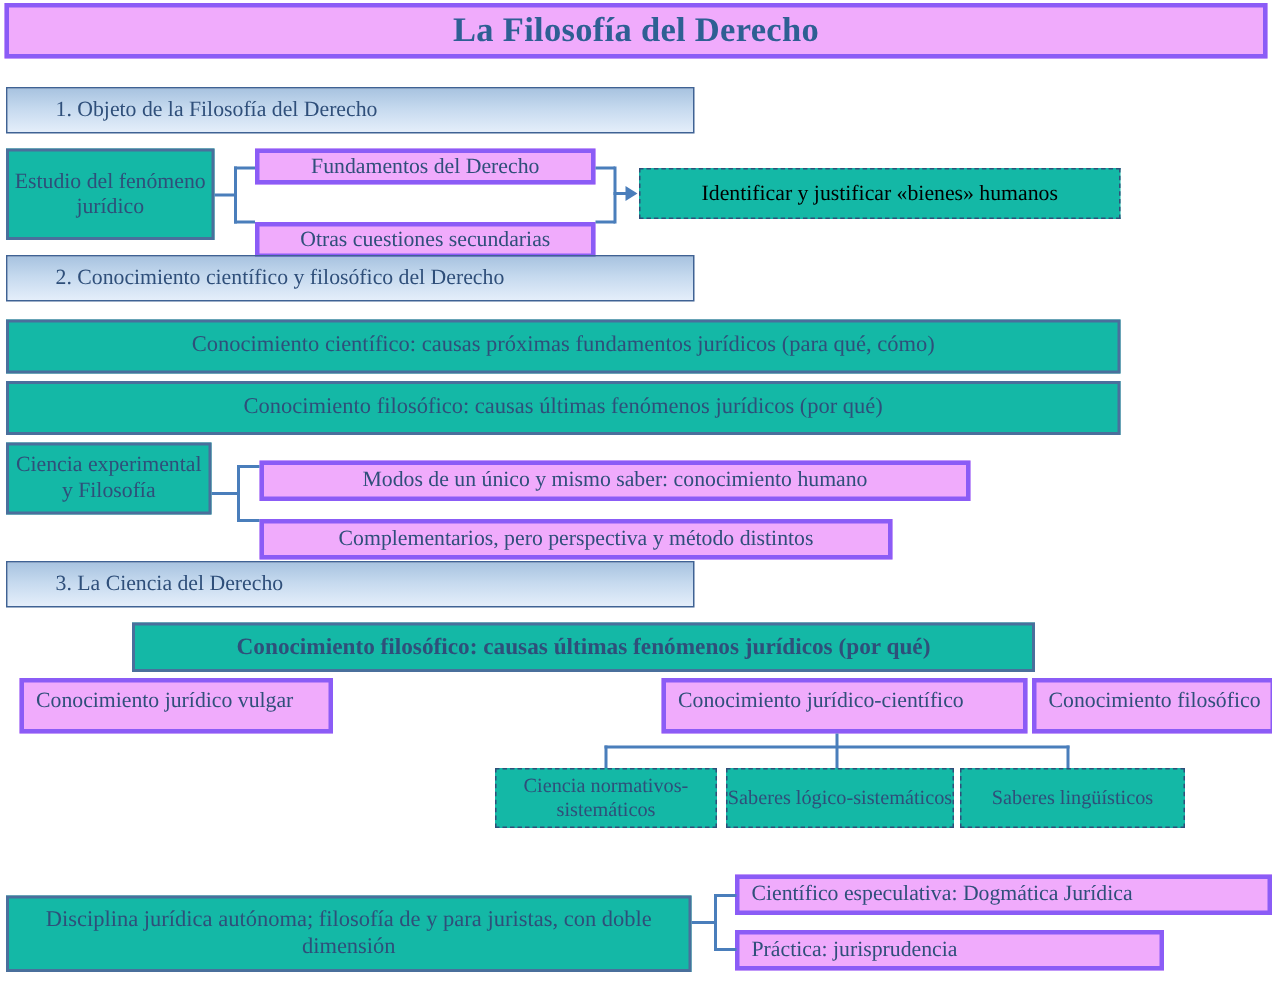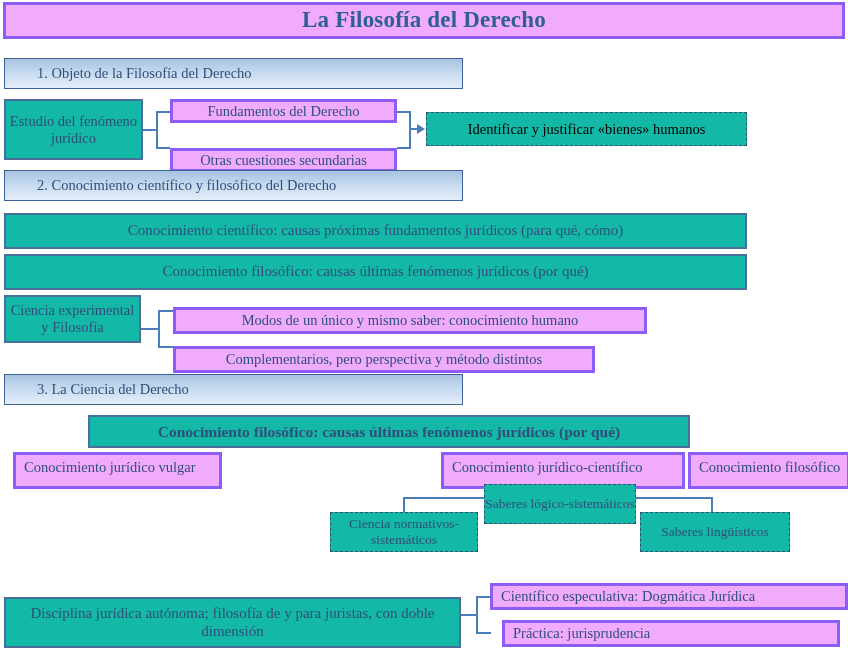--- a/index.html
+++ b/index.html
@@ -144,29 +144,29 @@
 
   <div class="box box-white t-node t-left" style="left:688px; top:452px; width:162px; height:37px;">Conocimiento filosófico</div>
 
   <div class="line line-v" style="left:557px; top:489px; width:2px; height:23px;"></div>
   <div class="line line-h" style="left:403px; top:497px; width:310px; height:2px;"></div>
   <div class="line line-v" style="left:403px; top:497px; width:2px; height:15px;"></div>
   <div class="line line-v" style="left:711px; top:497px; width:2px; height:15px;"></div>
 
   <div class="box box-dashed t-small" style="left:330px; top:512px; width:148px; height:40px;">Ciencia normativos-sistemáticos</div>
 
-  <div class="box box-dashed t-small" style="left:484px; top:484px; width:152px; height:40px;">Saberes lógico-sistemáticos</div>
+  <div class="box box-dashed t-small" style="left:484px; top:512px; width:152px; height:40px;">Saberes lógico-sistemáticos</div>
 
   <div class="box box-dashed t-small" style="left:640px; top:512px; width:150px; height:40px;">Saberes lingüísticos</div>
 
 
   <div class="box box-grey t-wide" style="left:4px; top:597px; width:457px; height:51px; padding:0 14px;">Disciplina jurídica autónoma; filosofía de y para juristas, con doble dimensión</div>
 
   <div class="box box-white t-node t-left" style="left:490px; top:583px; width:358px; height:27px; align-items:center; padding-top:0;">Científico especulativa: Dogmática Jurídica</div>
 
-  <div class="box box-white t-node t-left" style="left:490px; top:620px; width:338px; height:27px; align-items:center; padding-top:0;margin-left:12px;">Práctica: jurisprudencia</div>
+  <div class="box box-white t-node t-left" style="left:490px; top:620px; width:286px; height:27px; align-items:center; padding-top:0;">Práctica: jurisprudencia</div>
 
   <div class="line line-h" style="left:461px; top:614px; width:15px; height:2px;"></div>
   <div class="line line-v" style="left:476px; top:596px; width:2px; height:38px;"></div>
   <div class="line line-h" style="left:476px; top:596px; width:15px; height:2px;"></div>
   <div class="line line-h" style="left:476px; top:632px; width:15px; height:2px;"></div>
 
 </div>
 
 </body></html>

